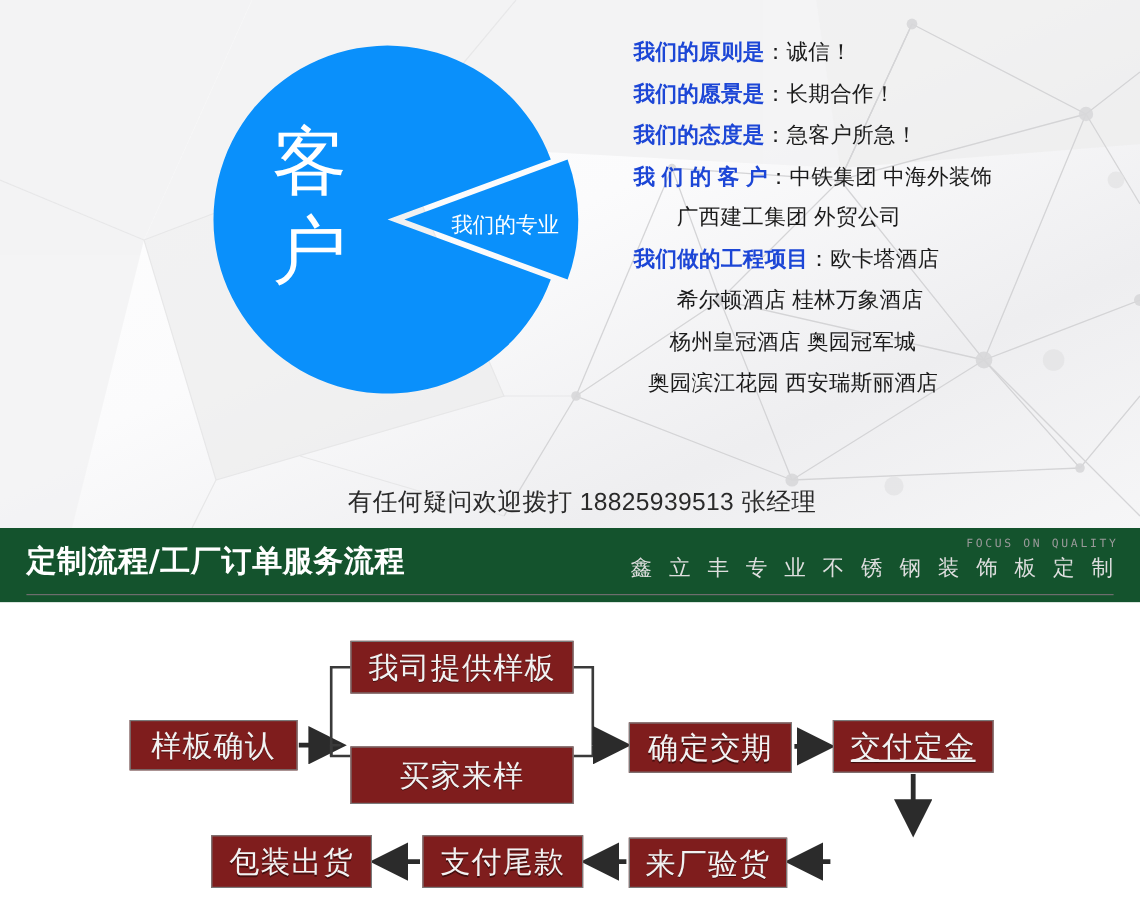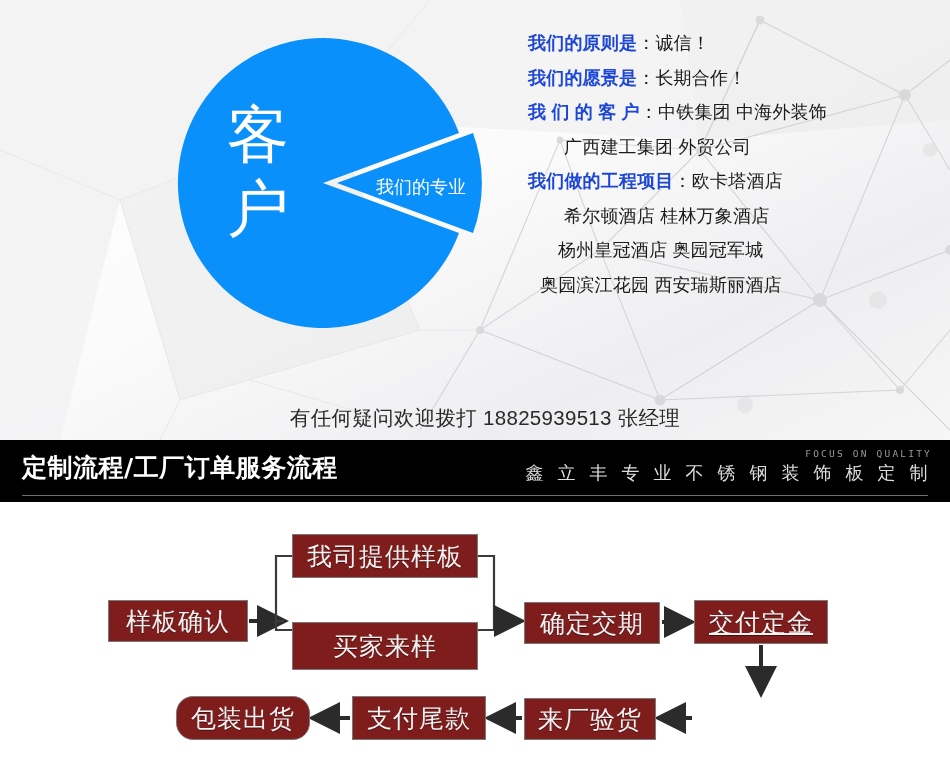--- a/index.html
+++ b/index.html
@@ -62,21 +62,21 @@
     color: #2a2a2a;
     letter-spacing: .3px;
   }
   #phone-line .inner { display: inline-block; padding-left: 20px; margin-top: 12px; }
 
   
   #banner {
     position: absolute;
     left: 0; top: 440px;
     width: 950px; height: 62px;
-    background: #000000;
+    background: #14532d;
   }
   #banner-title {
     position: absolute;
     left: 22px; top: 11px;
     font-size: 25px;
     font-weight: bold;
     color: #ffffff;
     letter-spacing: .5px;
     font-family: "DejaVu Sans", "Liberation Sans", sans-serif;
   }
@@ -130,21 +130,21 @@
   }
   
   #n-sample   { left: 108px; top: 98px;  width: 140px; height: 42px; }
   #n-weprov   { left: 292px; top: 32px;  width: 186px; height: 44px; }
   #n-buyer    { left: 292px; top: 120px; width: 186px; height: 48px; }
   #n-delivery { left: 524px; top: 100px; width: 136px; height: 42px; }
   #n-deposit  { left: 694px; top: 98px;  width: 134px; height: 44px; text-decoration: underline; }
   #n-mass     { left: 694px; top: 194px; width: 136px; height: 44px; }
   #n-inspect  { left: 524px; top: 196px; width: 132px; height: 42px; }
   #n-final    { left: 352px; top: 194px; width: 134px; height: 44px; }
-  #n-pack     { left: 176px; top: 194px; width: 134px; height: 44px; border-radius: 17px; }
+  #n-pack     { left: 176px; top: 194px; width: 134px; height: 44px; }
 
   #flow-svg { position: absolute; left: 0; top: 0; width: 950px; height: 263px; }
 </style>
 </head>
 <body>
 
 <div id="page">
 
   <div id="hero">
 
@@ -235,20 +235,23 @@
     </div>
 
     <div id="info-block">
       <div class="info-line">
         <span class="lbl">我们的原则是</span><span>：</span><span>诚信！</span>
       </div>
       <div class="info-line">
         <span class="lbl">我们的愿景是</span><span>：</span><span>长期合作！</span>
       </div>
       <div class="info-line">
+        <span class="lbl">我们的态度是</span><span>：</span><span>急客户所急！</span>
+      </div>
+      <div class="info-line">
         <span class="lbl">我 们 的 客 户</span><span>：</span><span>中铁集团  中海外装饰</span>
       </div>
       <div class="info-line indent">
         <span>广西建工集团   外贸公司</span>
       </div>
       <div class="info-line">
         <span class="lbl">我们做的工程项目</span><span>：</span><span>欧卡塔酒店</span>
       </div>
       <div class="info-line indent">
         <span>希尔顿酒店     桂林万象酒店</span>

